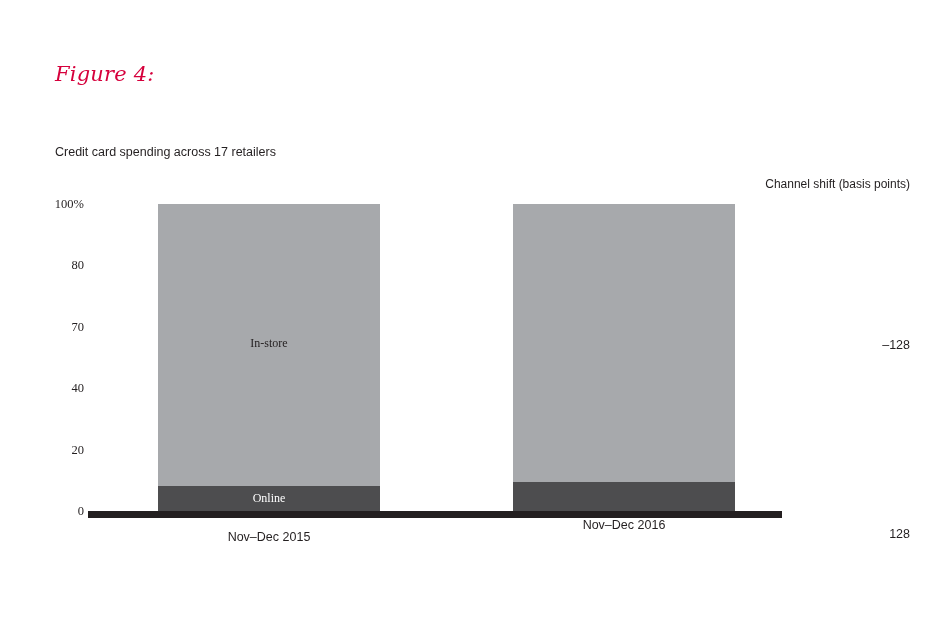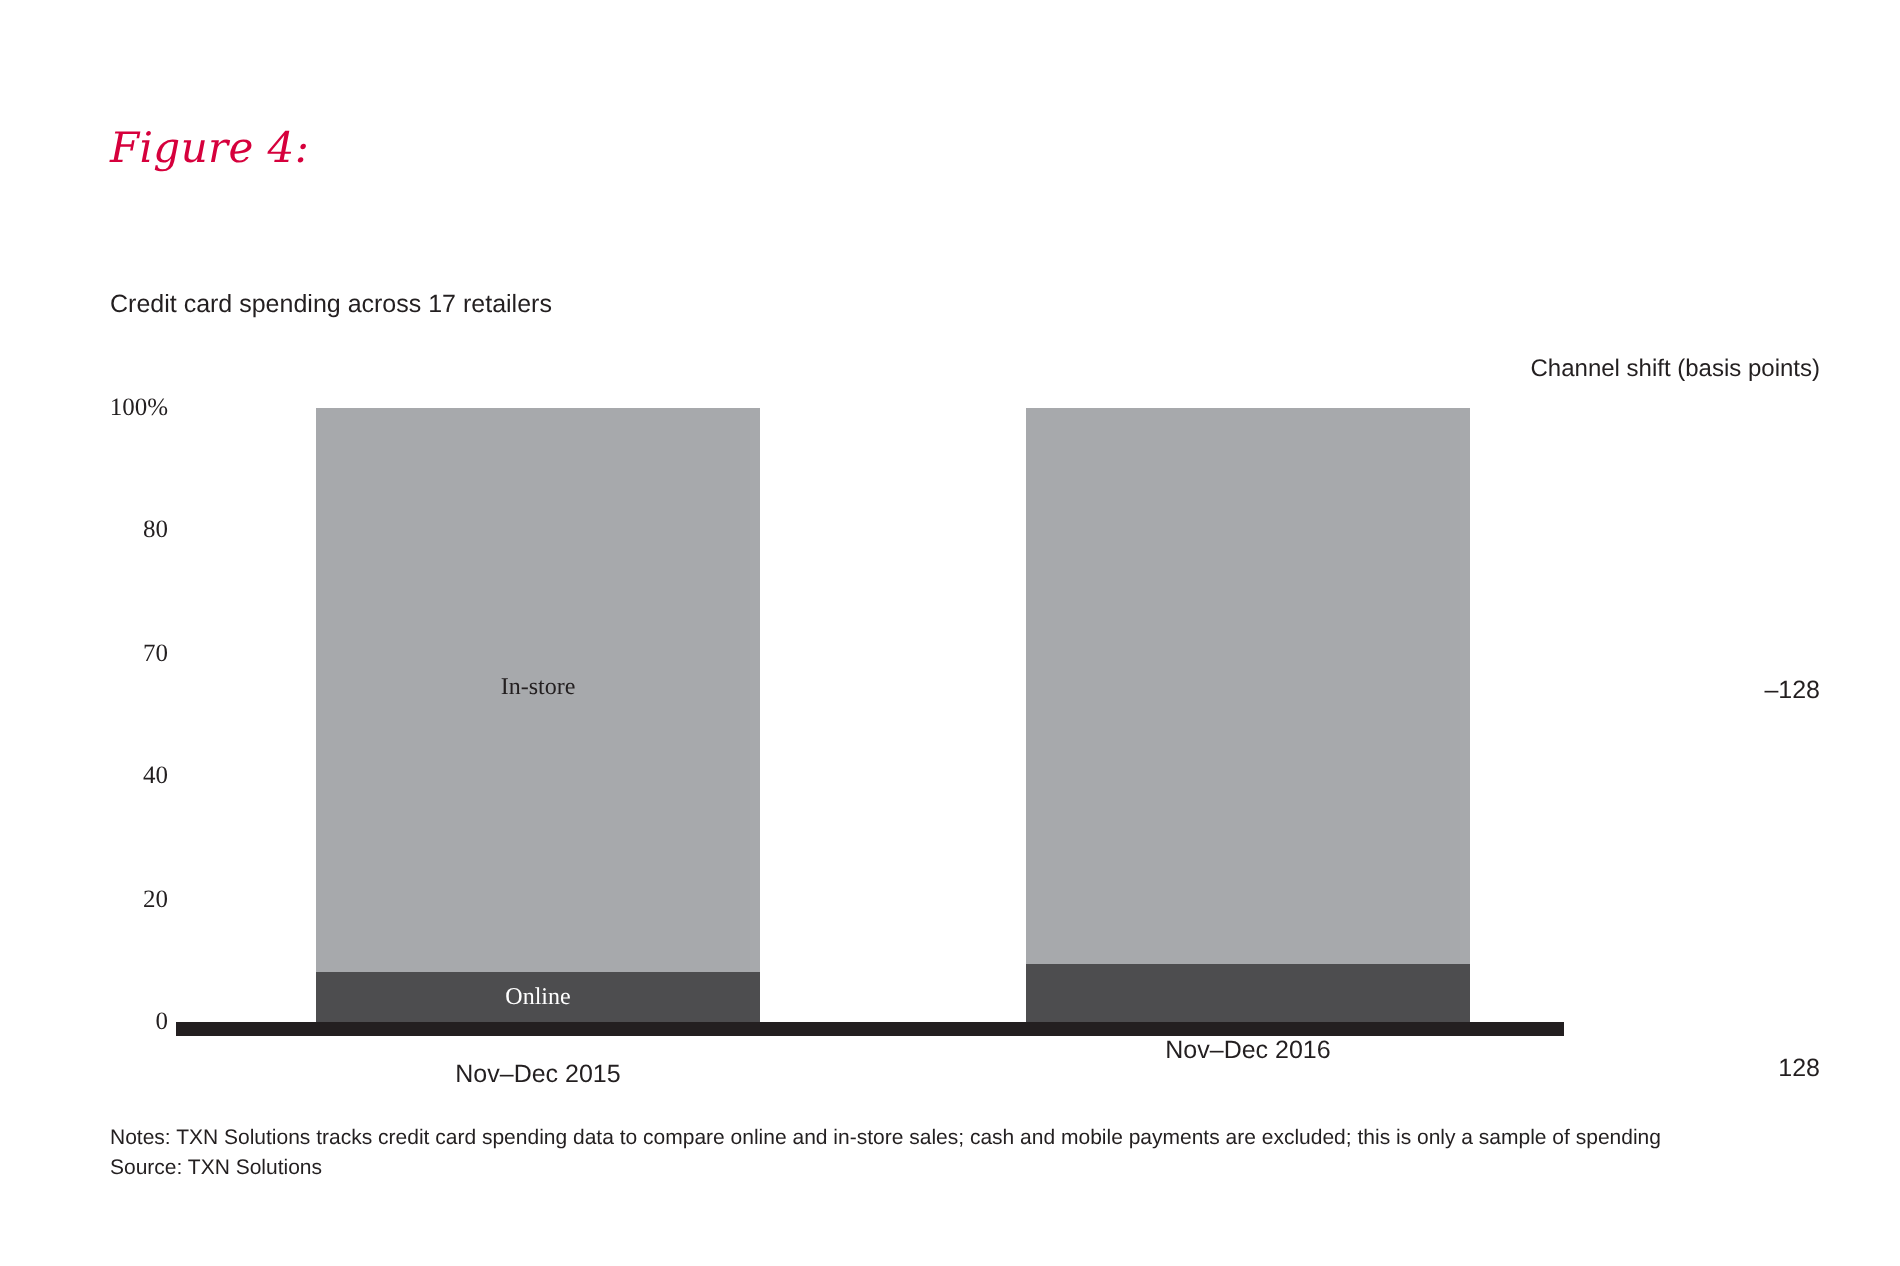--- a/index.html
+++ b/index.html
@@ -190,18 +190,14 @@
   </div>
 
   <div class="axis-base"></div>
 
   <div class="xlabel" style="left:158px; width:222px;margin-top:12px;">Nov–Dec 2015</div>
   <div class="xlabel" style="left:513px; width:222px;">Nov–Dec 2016</div>
 
   <div class="shift-val" style="top:338px;">–128</div>
   <div class="shift-val" style="top:489px;margin-top:38px;">128</div>
 
-  <div class="notes">
-    <div>Notes: TXN Solutions tracks credit card spending data to compare online and in-store sales; cash and mobile payments are excluded; this is only a sample of spending</div>
-    <div>Source: TXN Solutions</div>
-  </div>
 
 </div>
 
 </body></html>

